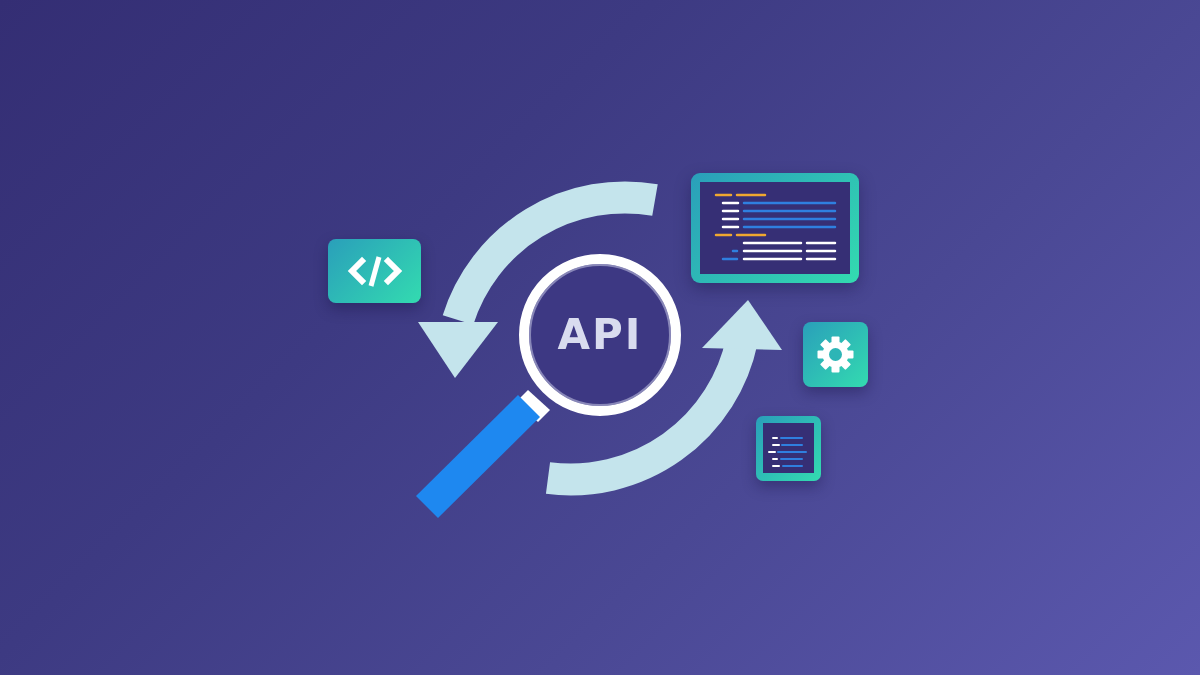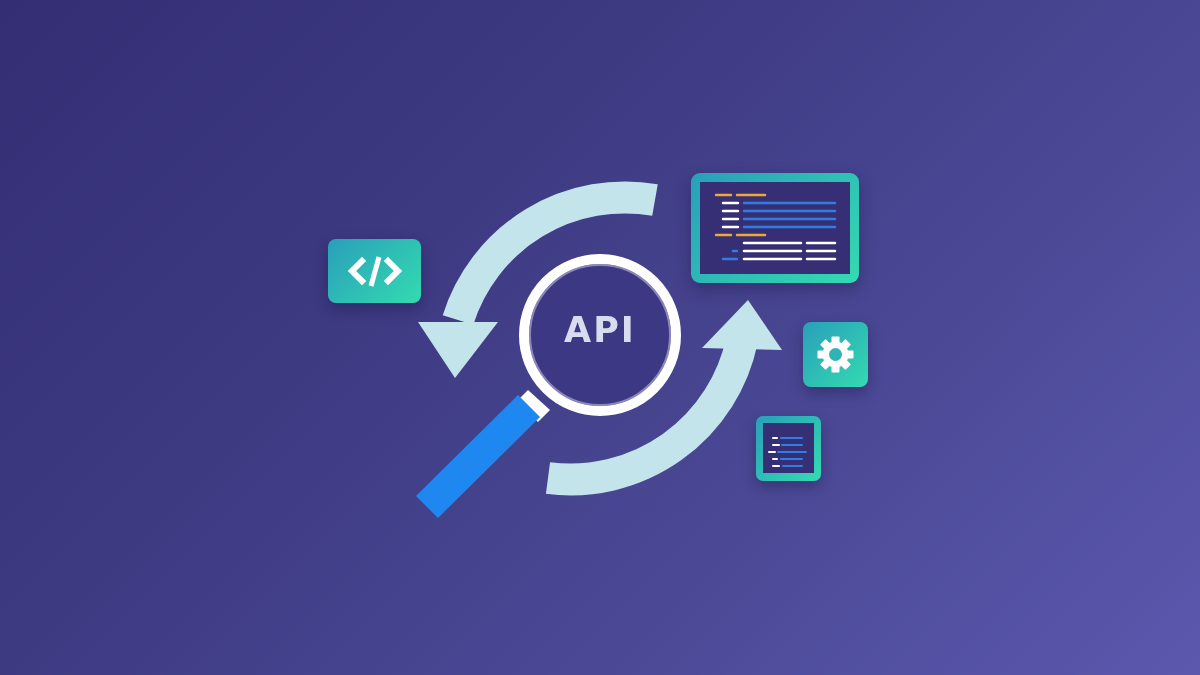--- a/index.html
+++ b/index.html
@@ -5,21 +5,21 @@
   html, body { margin: 0; padding: 0; }
   body {
     width: 1200px; height: 675px; overflow: hidden; position: relative;
     background: linear-gradient(135deg, #342e74 0%, #3d3a82 35%, #4a4894 65%, #5b58ae 100%);
     font-family: "DejaVu Sans", sans-serif;
   }
   .abs { position: absolute; }
   svg { display: block; }
   .api-text {
     position: absolute; left: 520px; top: 310px; width: 160px; text-align: center;
-    font-family: "DejaVu Sans", sans-serif; font-weight: bold; font-size: 35px;
+    font-family: "DejaVu Sans", sans-serif; font-weight: bold; font-size: 42px;
     color: #d9dcef; letter-spacing: 2px;
   }
 </style>
 </head>
 <body>
 
 <svg class="abs" style="left:0;top:0" width="1200" height="675" viewBox="0 0 1200 675">
   <defs>
     <linearGradient id="teal" x1="0" y1="0" x2="1" y2="1">
       <stop offset="0" stop-color="#2a9fba"></stop>

